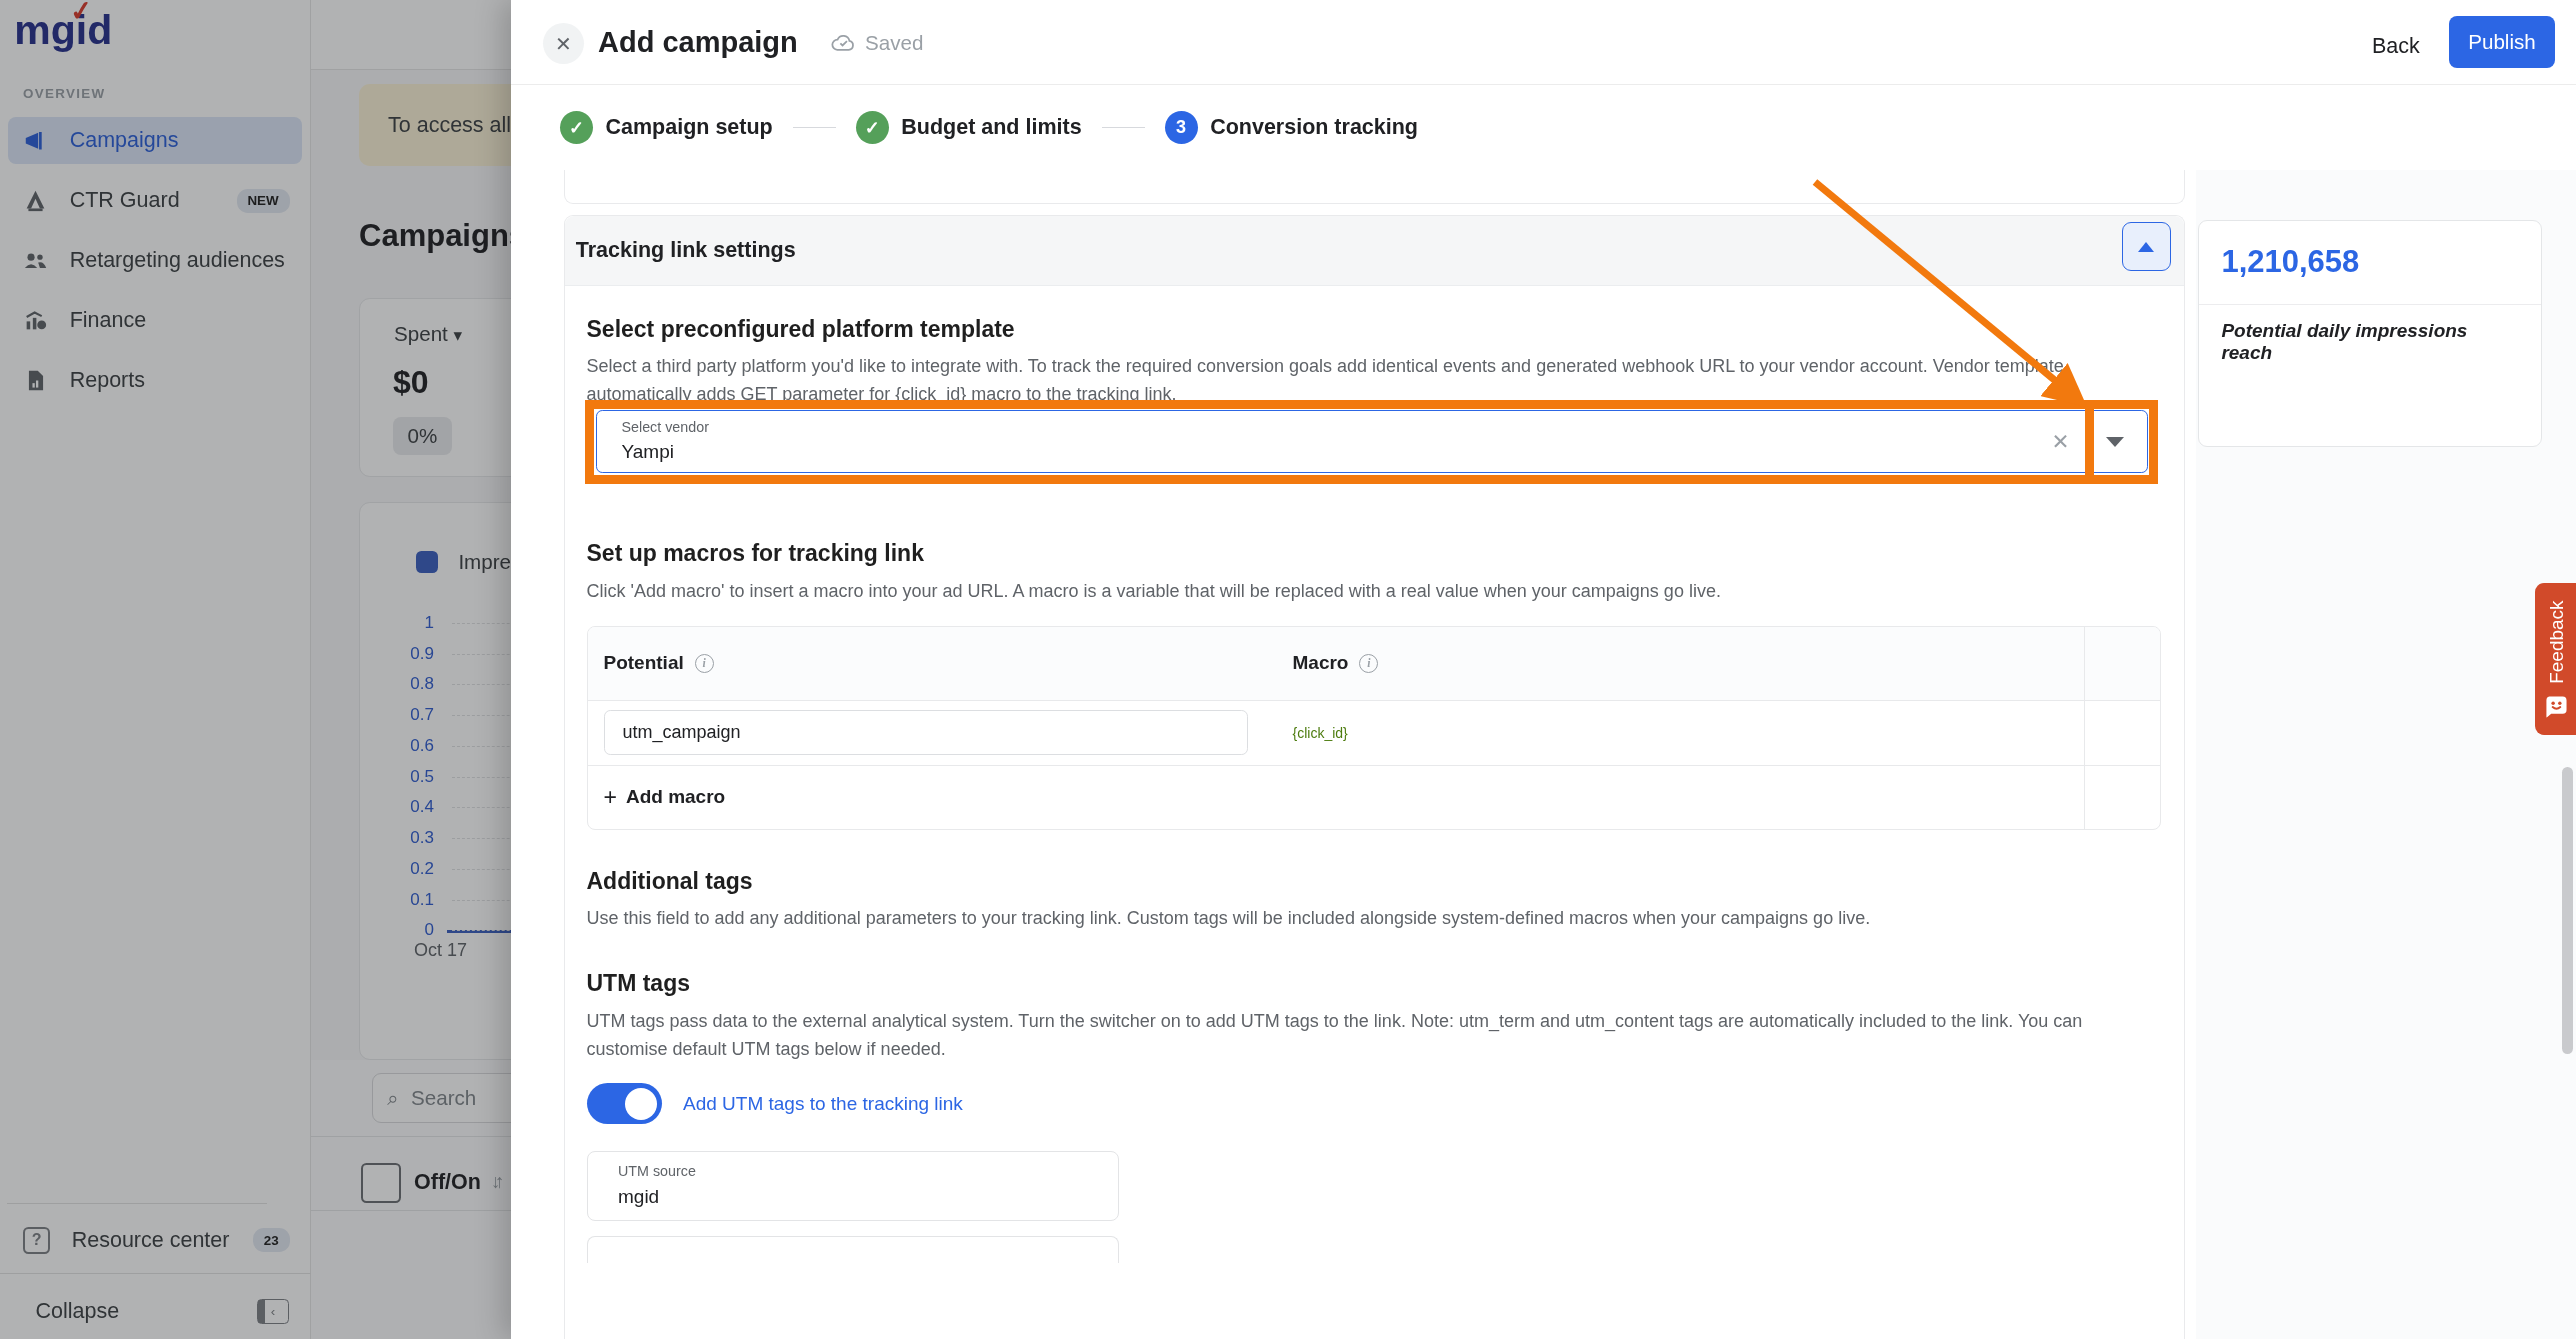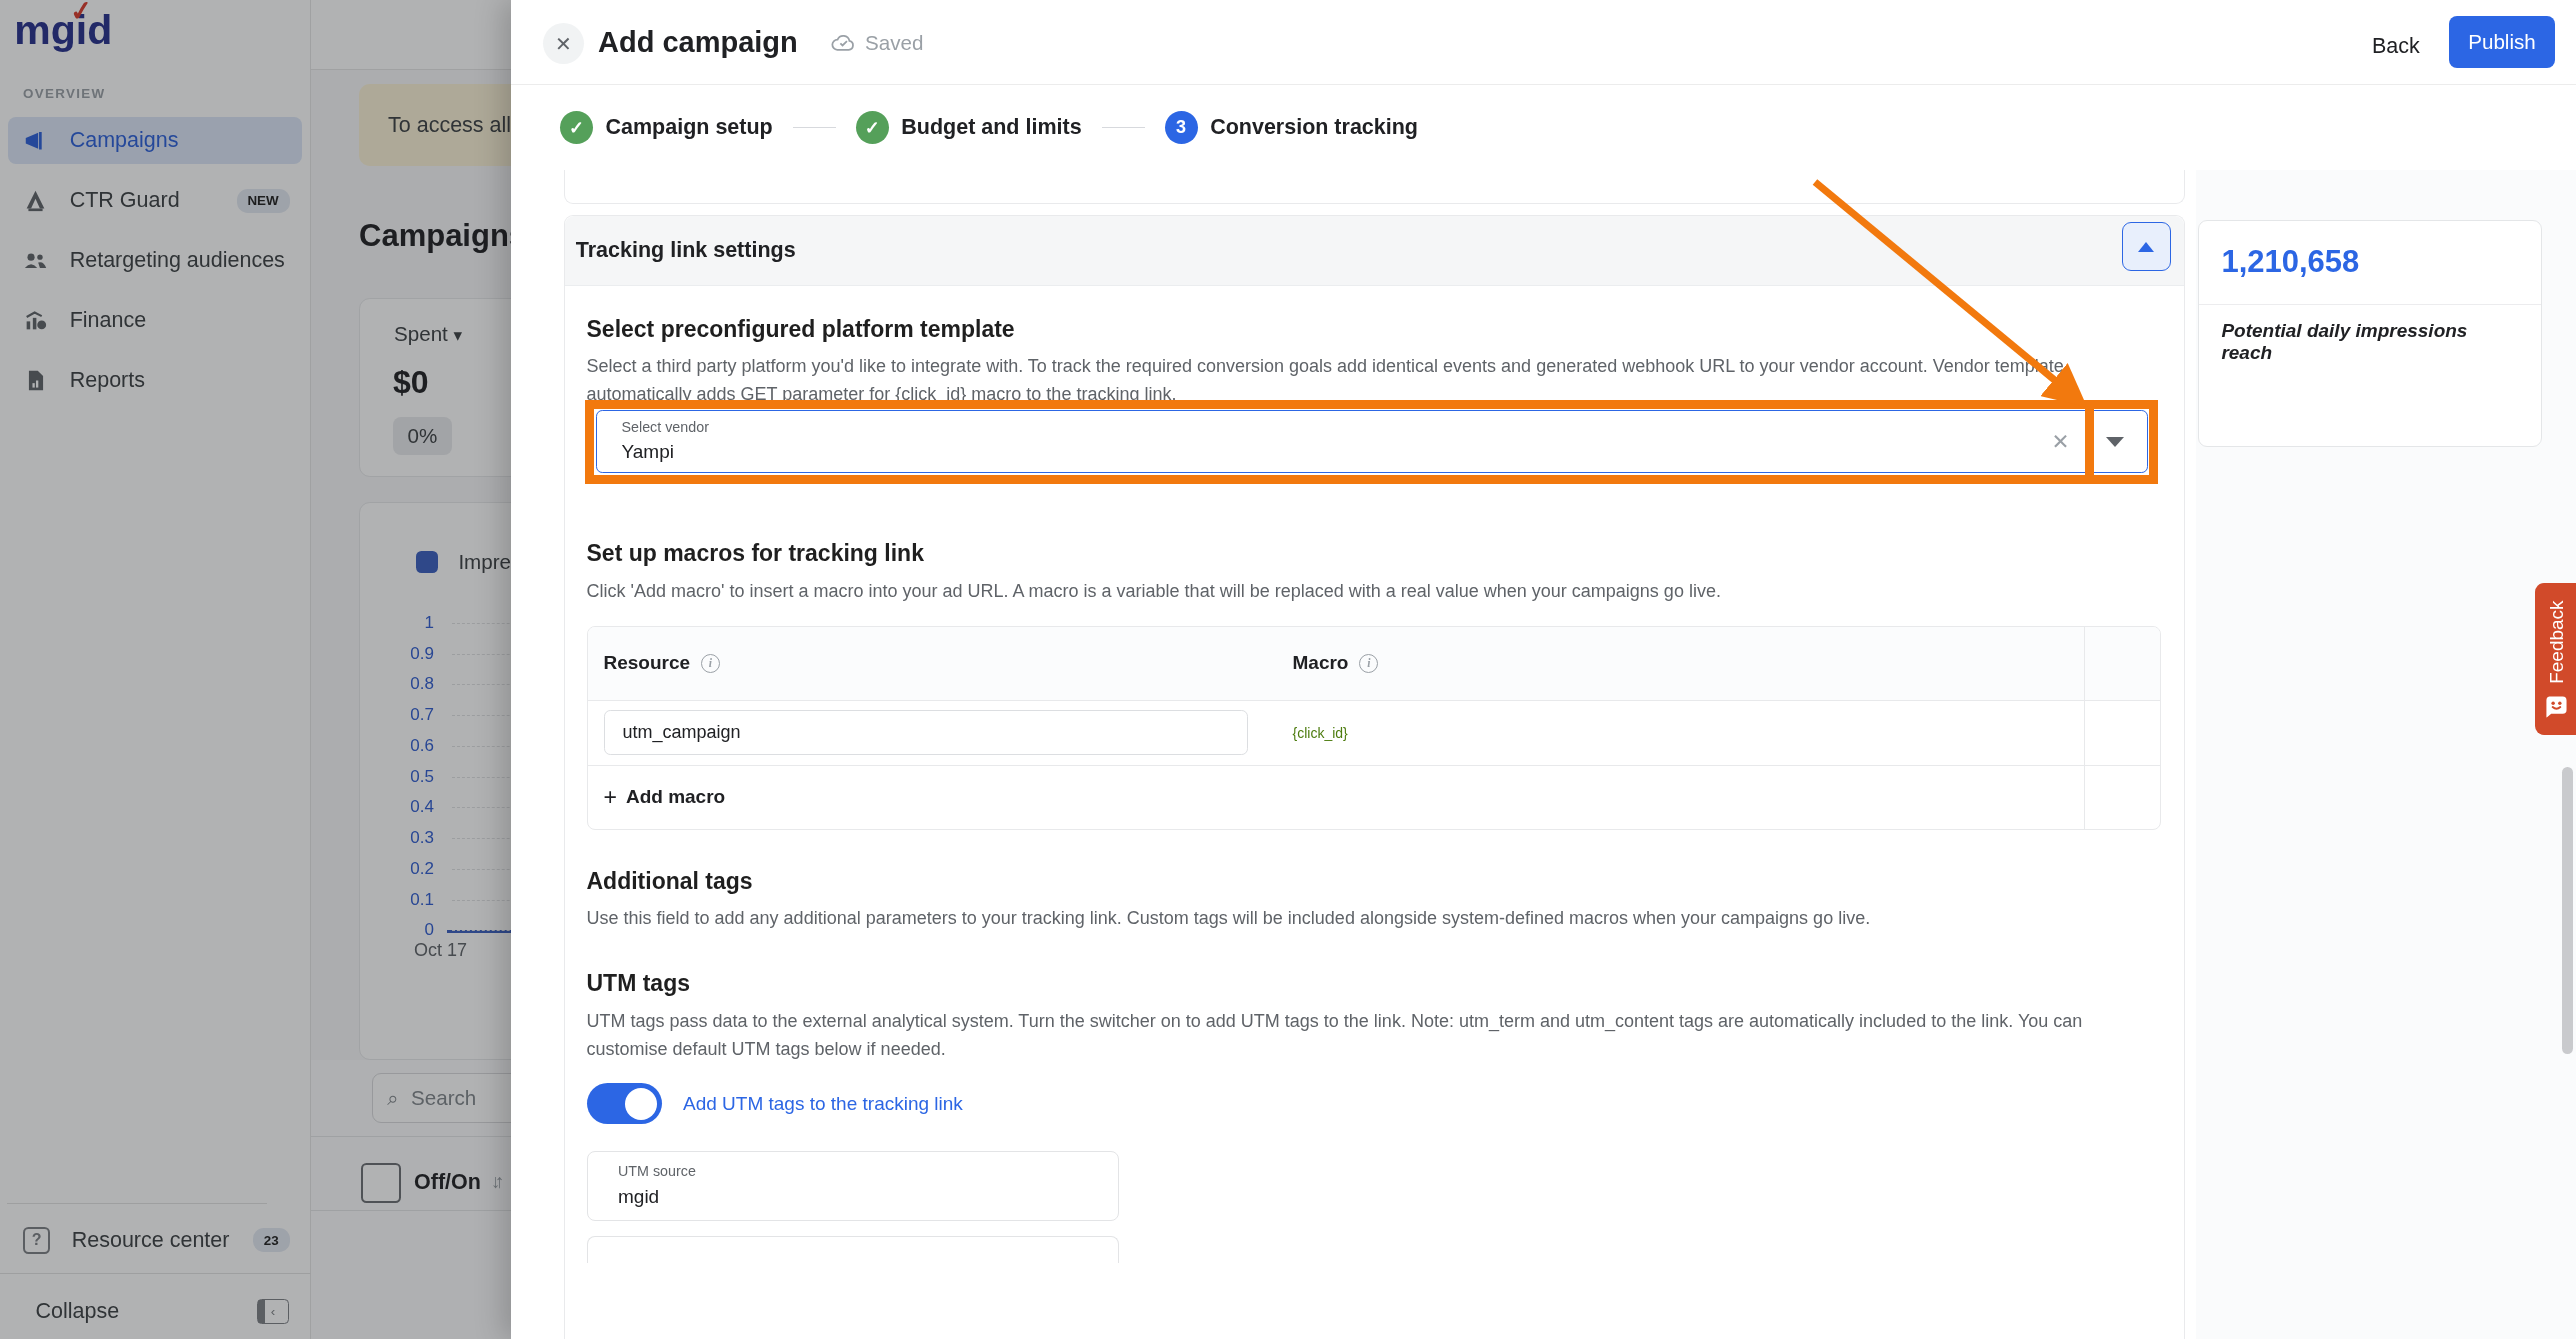--- a/index.html
+++ b/index.html
@@ -351,21 +351,21 @@
           <div class="anno-box"></div>
           <div class="anno-split"></div>
         </div>
 
         <div class="h2 mt-h2">Set up macros for tracking link</div>
         <div class="para mt-p">Click 'Add macro' to insert a macro into your ad URL. A macro is a variable that will be replaced with a real value when your campaigns go live.</div>
 
         <div class="macro-table">
           <div class="mt-rowhead">
             <div class="mt-h">
-                <span>Resource</span>
+                <span>Potential</span>
                 <span class="info-i">i</span>
               </div>
             <div class="mt-h col2">
                 <span>Macro</span>
                 <span class="info-i">i</span>
               </div>
             <div class="mt-col3"></div>
           </div>
           <div class="mt-row">
             <div><input class="param-input" value="utm_campaign" style=""></div>

